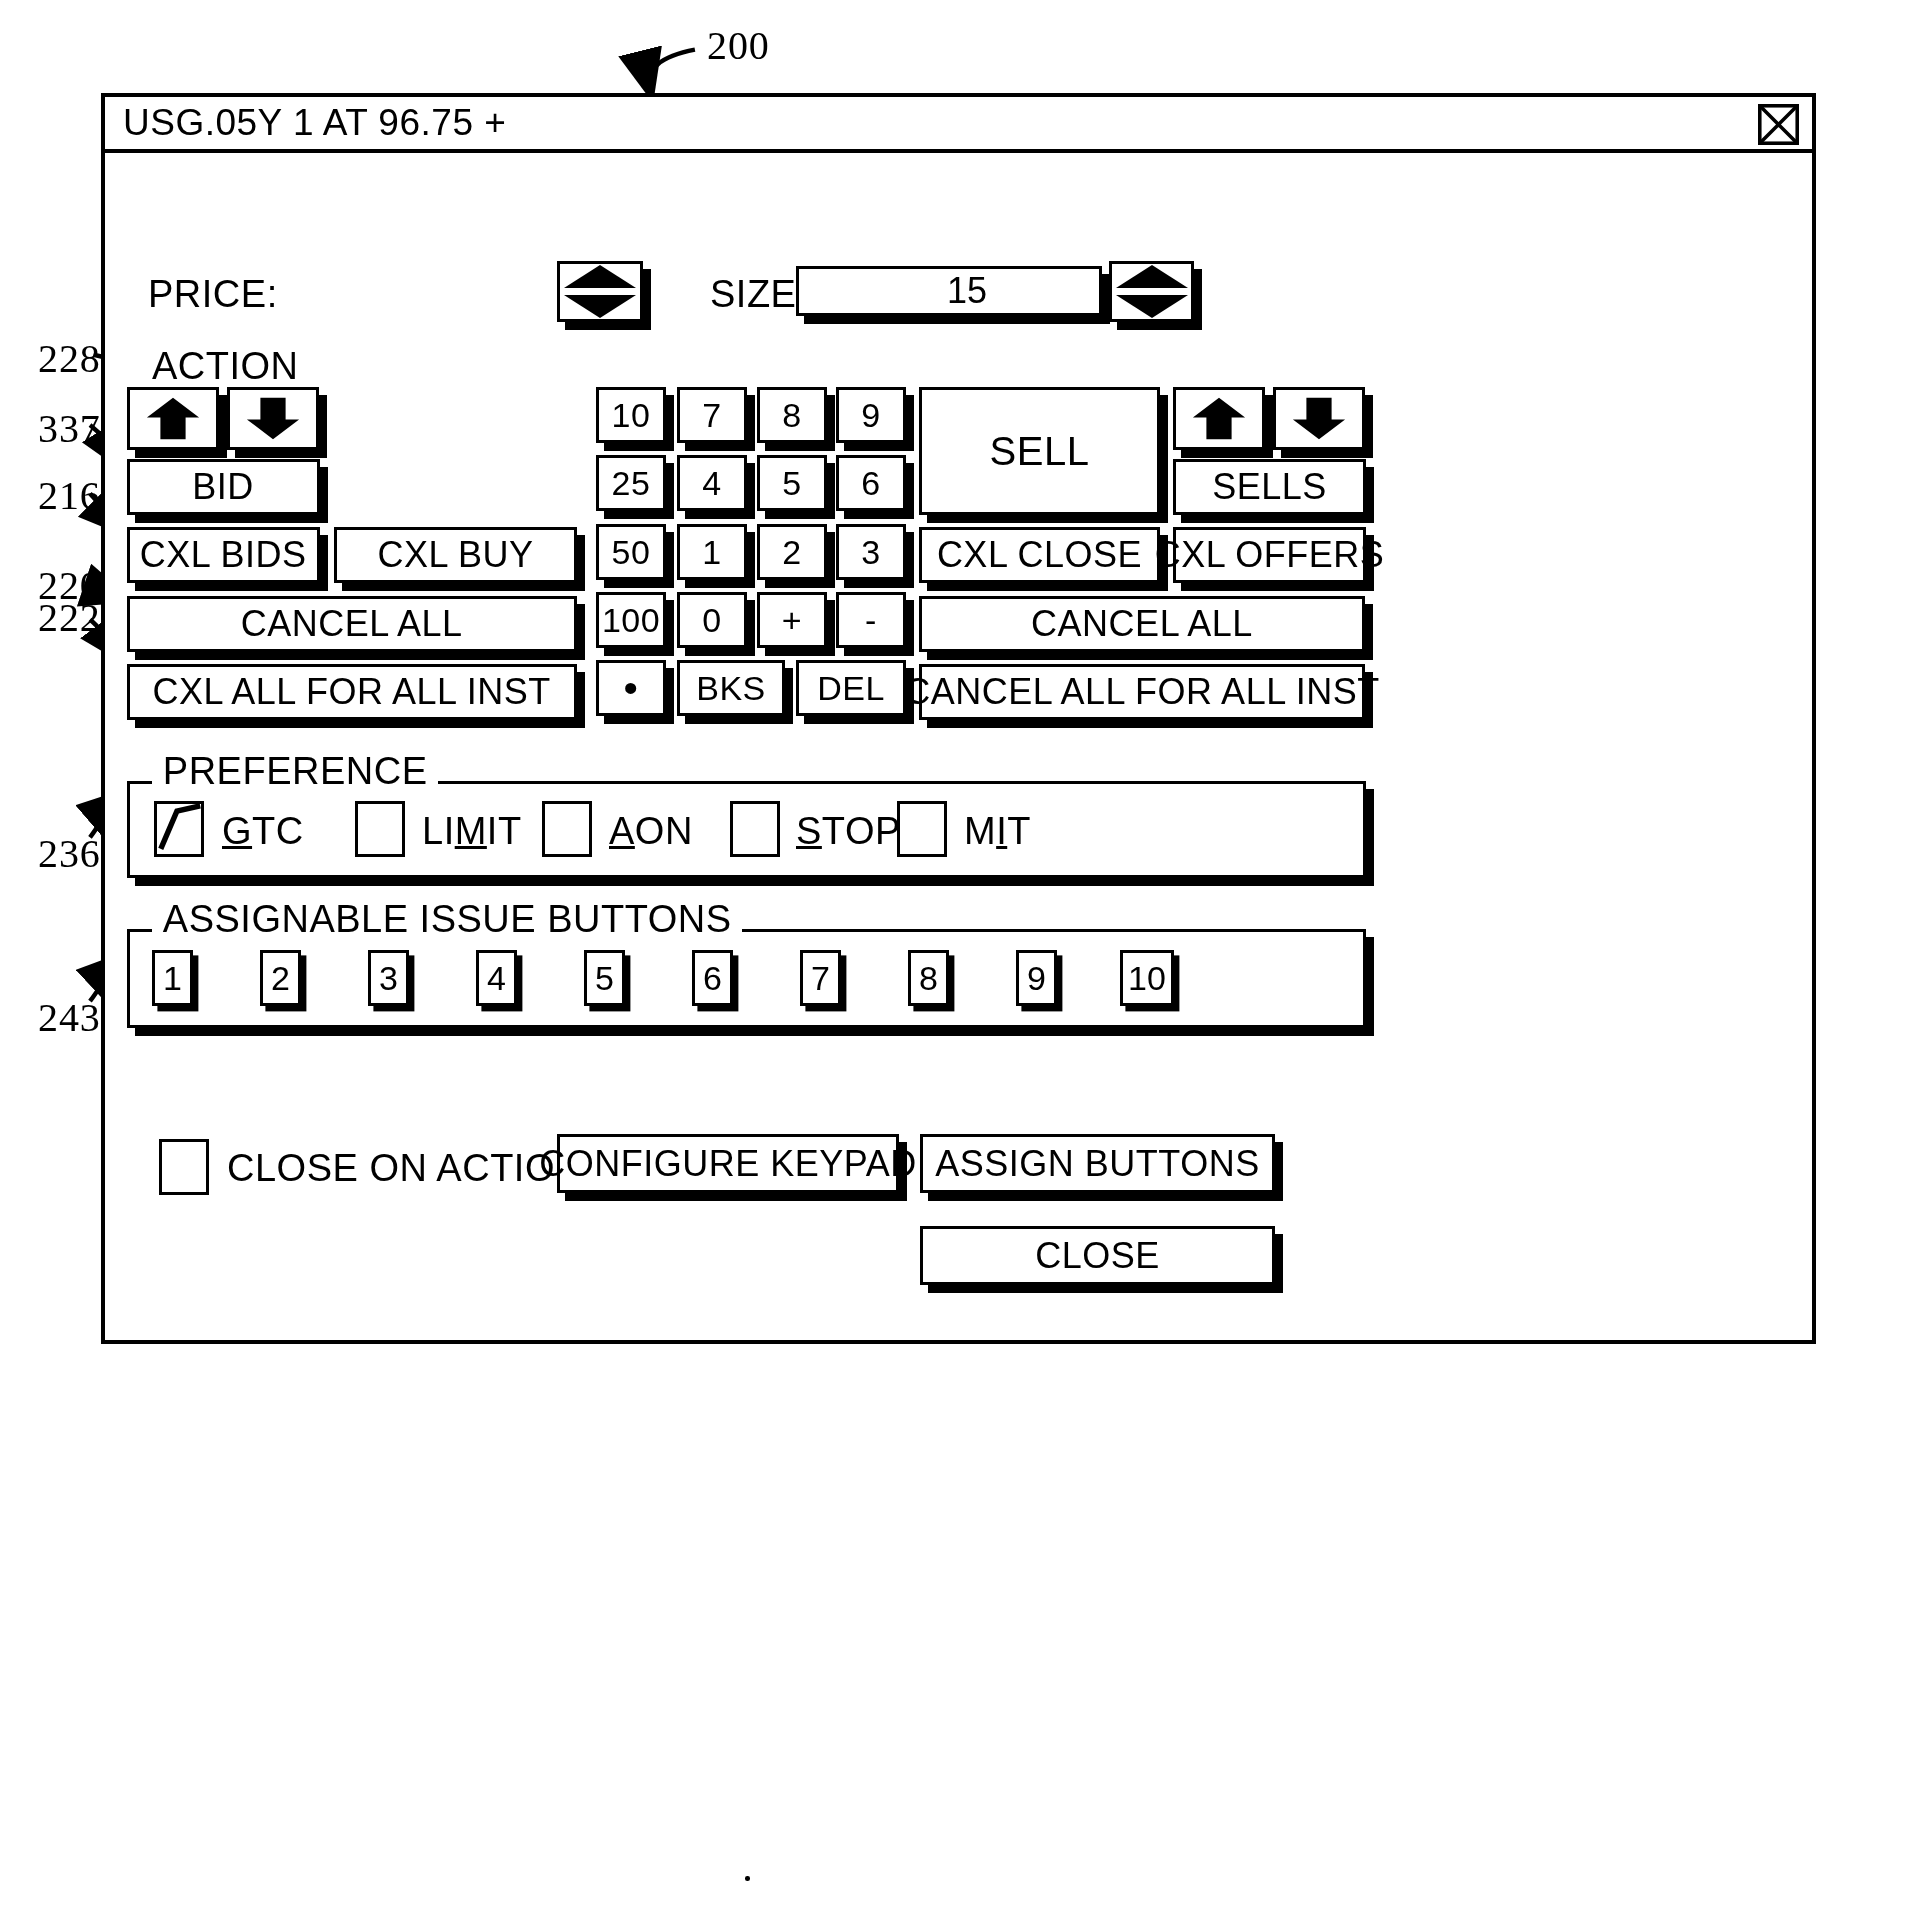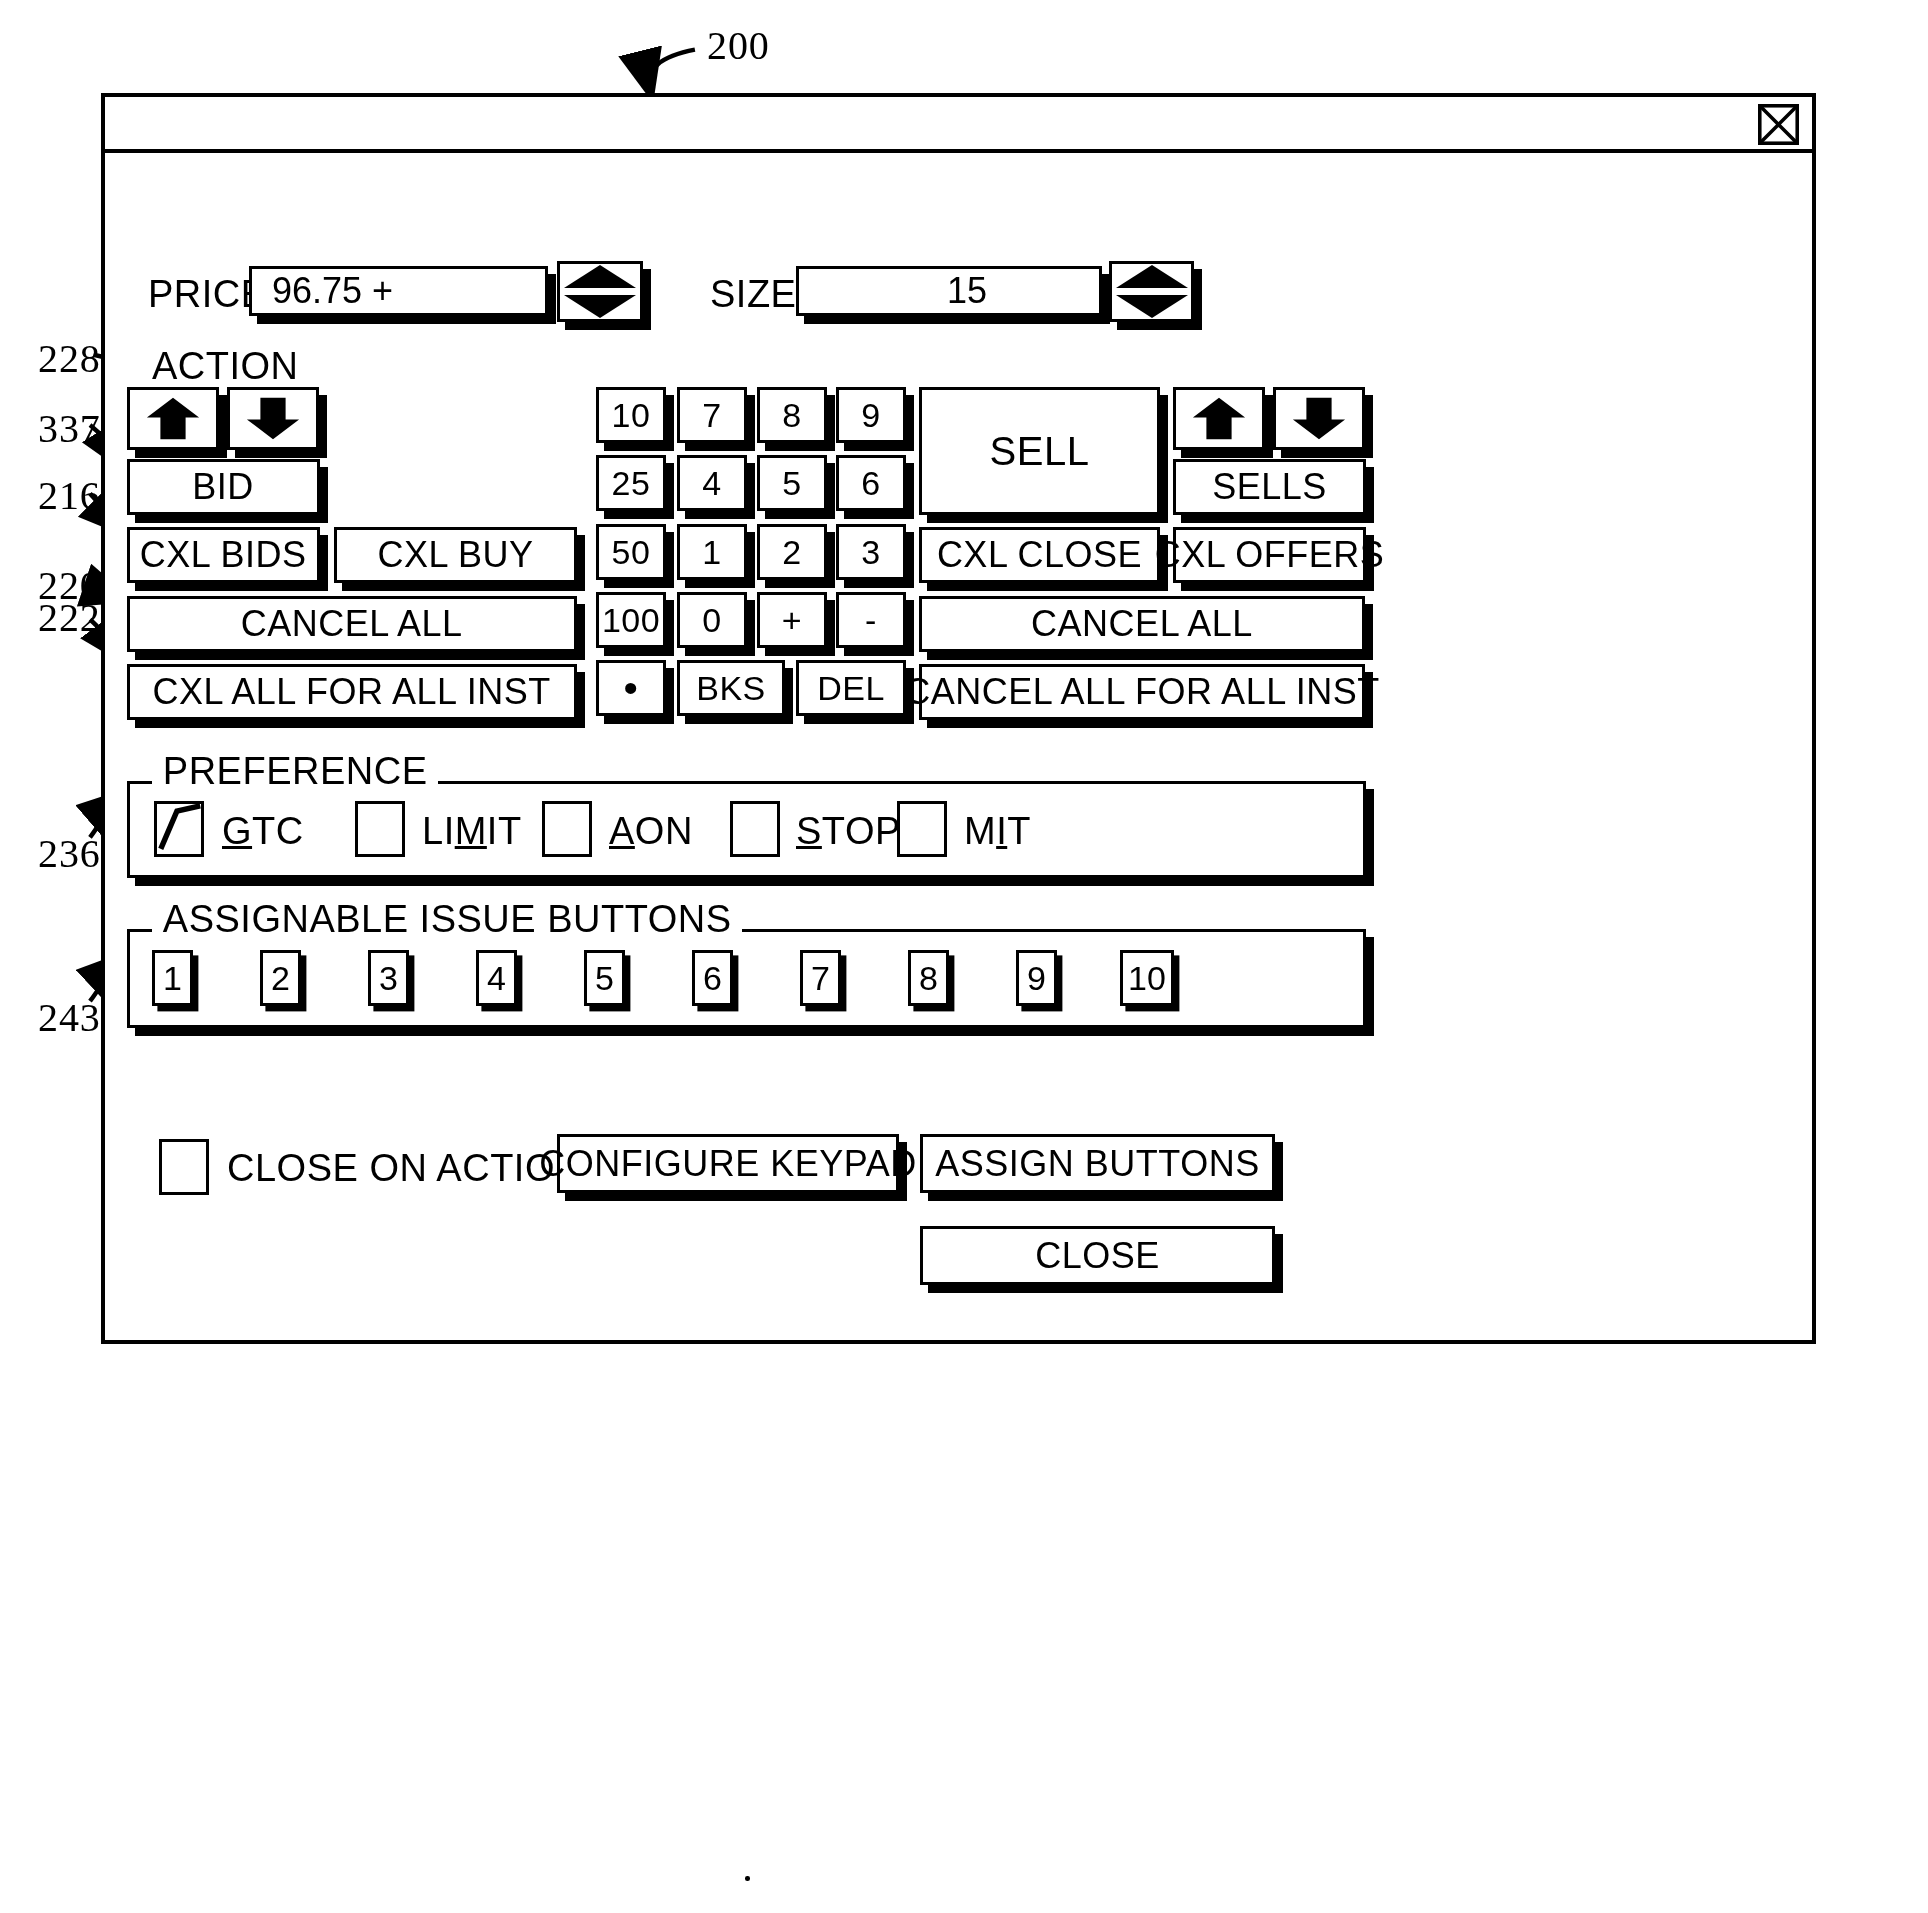--- a/index.html
+++ b/index.html
@@ -283,31 +283,29 @@
 <div class="ref" style="left:211px;top:1204px">238</div>
 <div class="ref" style="left:646px;top:1201px">240</div>
 
 <div class="speck" style="left:1724px;top:371px"></div>
 <div class="speck" style="left:995px;top:974px"></div>
 <div class="speck" style="left:745px;top:1876px"></div>
 
 <div id="window-frame">
 
   <div id="title-bar">
+    <div id="title-text">USG.05Y 1 AT 96.75 +</div>
     <svg id="title-close-box" viewBox="0 0 46 46">
       <rect x="2" y="2" width="42" height="42" fill="none" stroke="#000" stroke-width="4"></rect>
       <path d="M2,2 L44,44 M44,2 L2,44" stroke="#000" stroke-width="4" fill="none"></path>
     </svg>
   </div>
 
   <div class="fieldlabel" style="left:43px;top:176px">PRICE:</div>
 
-  <div class="field" style="left:144px;top:169px;width:299px;height:50px">
-    <span class="val">96.75 +</span>
-  </div>
 
   <div class="spinner" style="left:452px;top:164px;width:86px;height:61px">
     <div class="tri-up"></div>
     <div class="tri-down"></div>
   </div>
 
   <div class="fieldlabel" style="left:605px;top:176px">SIZE:</div>
 
   <div class="field center" style="left:691px;top:169px;width:306px;height:50px">
     <span>15</span>

